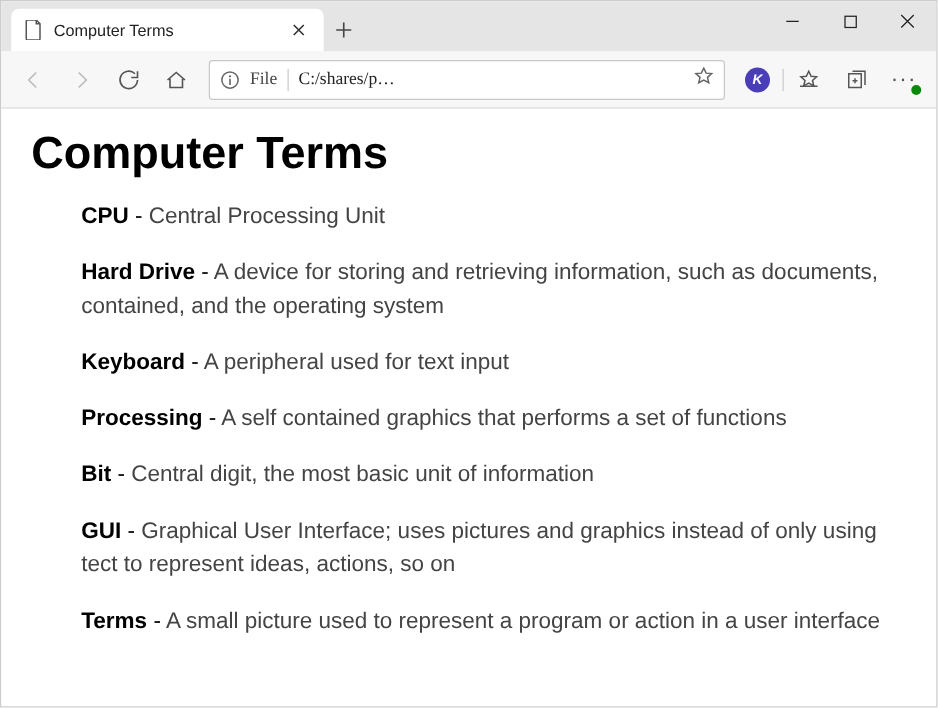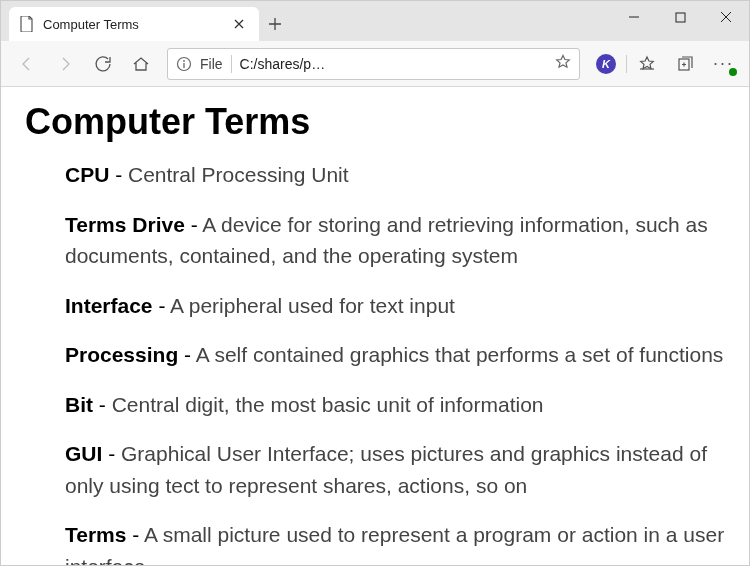--- a/index.html
+++ b/index.html
@@ -91,20 +91,21 @@
       background: #fff;
       border: 1px solid #c8c8c8;
       border-radius: 3px;
       display: flex;
       align-items: center;
       padding: 0 8px;
       margin: 0 6px;
       gap: 8px;
       font-size: 14px;
       color: #444;
+      font-family: Liberation Serif, serif;
     }
     .addr-info {
       display: flex; align-items: center; justify-content: center;
       color: #666;
     }
     .addr-divider {
       width: 1px; height: 18px; background: #ccc;
     }
     .addr-text {
       flex: 1;
@@ -146,21 +147,21 @@
       font-size: 36px;
       font-weight: 700;
       color: #000;
       margin-bottom: 16px;
     }
     .terms {
       padding-left: 40px;
     }
     .term-item {
       margin-bottom: 18px;
-      font-size: 21px;
+      font-size: 18px;
       line-height: 1.5;
       color: #444;
     }
     .term-item .term {
       font-weight: 700;
       color: #000;
     }
     .term-item .sep { color: #000; }
   </style>
 </head>
@@ -264,20 +265,20 @@
   <div class="tool-btn more-btn">
     <span>···</span>
     <span class="more-dot"></span>
   </div>
 </div>
 
 <div class="page">
   <h1>Computer Terms</h1>
   <div class="terms">
       <div class="term-item"><span class="term">CPU</span><span class="sep"> - </span><span>Central Processing Unit</span></div>
-      <div class="term-item"><span class="term">Terms Drive</span><span class="sep"> - </span><span>A device for storing and retrieving information, such as documents, contained, and the operating system</span></div>
-      <div class="term-item"><span class="term">Interface</span><span class="sep"> - </span><span>A peripheral used for text input</span></div>
+      <div class="term-item"><span class="term">Hard Drive</span><span class="sep"> - </span><span>A device for storing and retrieving information, such as documents, contained, and the operating system</span></div>
+      <div class="term-item"><span class="term">Keyboard</span><span class="sep"> - </span><span>A peripheral used for text input</span></div>
       <div class="term-item"><span class="term">Processing</span><span class="sep"> - </span><span>A self contained graphics that performs a set of functions</span></div>
       <div class="term-item"><span class="term">Bit</span><span class="sep"> - </span><span>Central digit, the most basic unit of information</span></div>
-      <div class="term-item"><span class="term">GUI</span><span class="sep"> - </span><span>Graphical User Interface; uses pictures and graphics instead of only using tect to represent shares, actions, so on</span></div>
+      <div class="term-item"><span class="term">GUI</span><span class="sep"> - </span><span>Graphical User Interface; uses pictures and graphics instead of only using tect to represent ideas, actions, so on</span></div>
       <div class="term-item"><span class="term">Terms</span><span class="sep"> - </span><span>A small picture used to represent a program or action in a user interface</span></div>
     </div>
 </div>
 
 </body></html>

